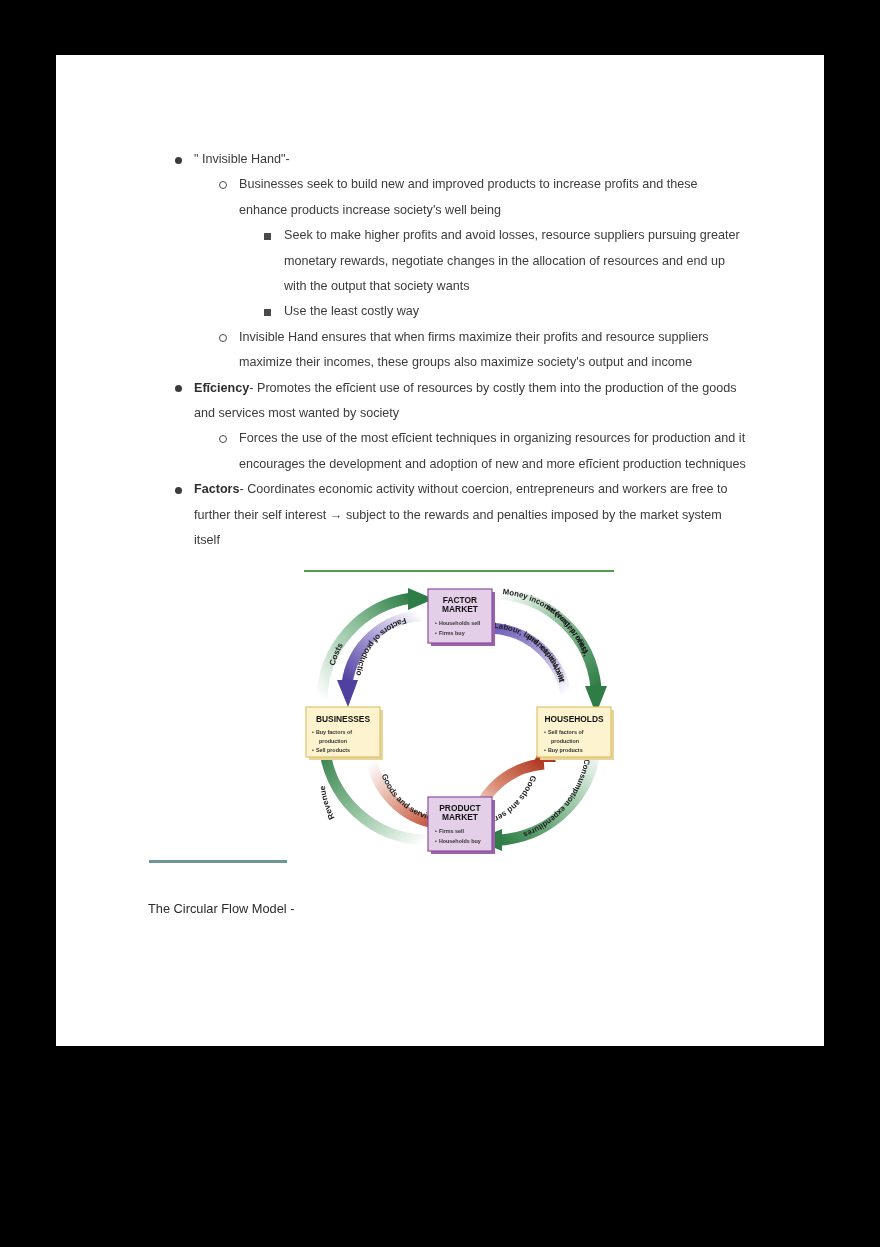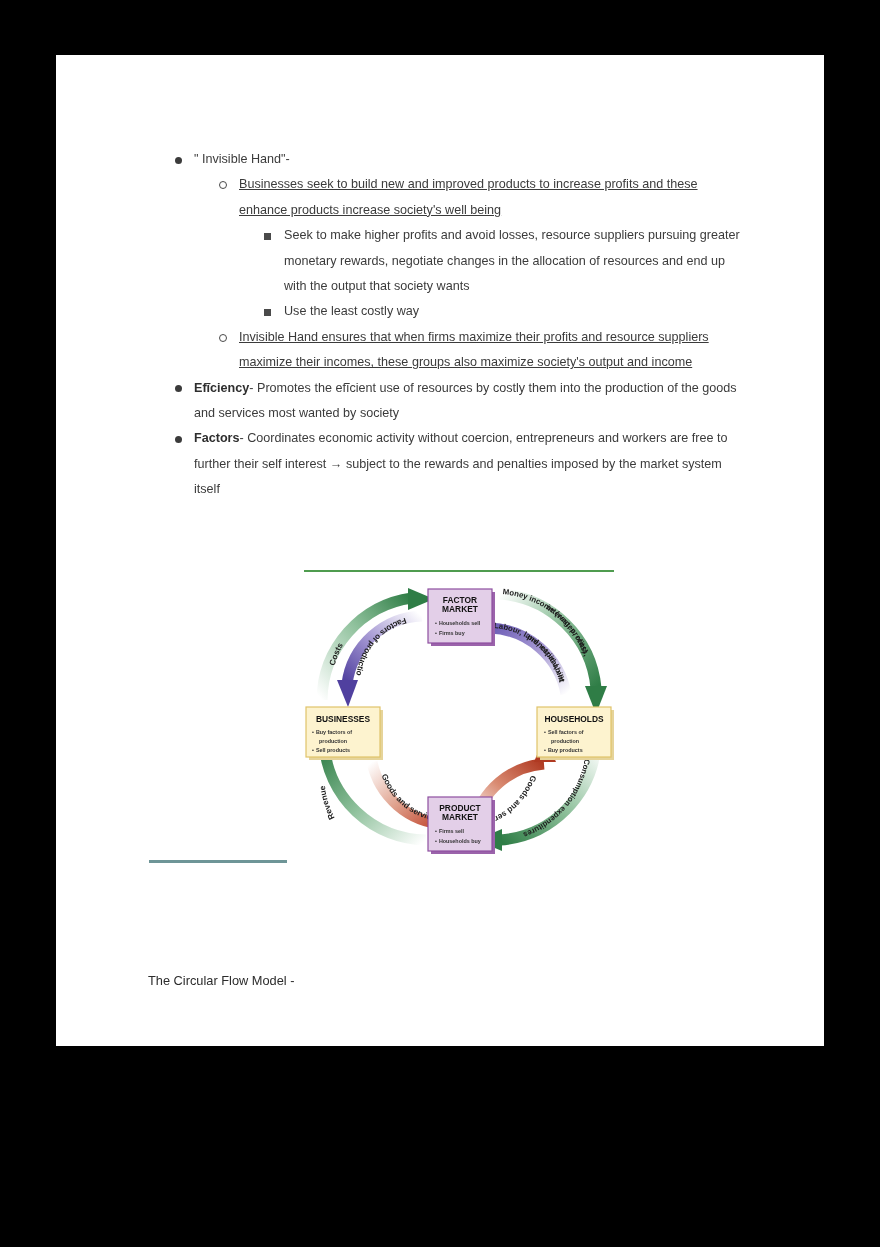--- a/index.html
+++ b/index.html
@@ -47,21 +47,21 @@
   }
   
   .lvl1 { padding-left: 25px; }
   .lvl1 > .bullet {
     left: 6px; top: 9.5px;
     width: 7px; height: 7px;
     border-radius: 50%;
     background: #3b3b3b;
   }
   
-  .lvl2 { padding-left: 70px; text-decoration: underline; }
+  .lvl2 { padding-left: 70px; }
   .lvl2 > .bullet {
     left: 50px; top: 9px;
     width: 6px; height: 6px;
     border-radius: 50%;
     border: 1.3px solid #4a4a4a;
     background: transparent;
   }
   
   .lvl3 { padding-left: 115px; }
   .lvl3 > .bullet {
@@ -89,21 +89,21 @@
     position: absolute;
     left: 93px;
     top: 805px;
     width: 138px;
     height: 2.5px;
     background: #6e9597;
   }
   #caption {
     position: absolute;
     left: 92px;
-    top: 918px;
+    top: 846px;
     font-size: 12.8px;
     color: #2b2b2b;
     white-space: nowrap;
   }
 </style>
 </head>
 <body>
 
 <div id="page">
 
@@ -132,20 +132,24 @@
     <div class="li lvl2">
       <span class="bullet"></span>
       <span class="txt">Invisible Hand ensures that when firms maximize their profits and resource suppliers maximize their incomes, these groups also maximize society's output and income</span>
     </div>
 
     <div class="li lvl1">
       <span class="bullet"></span>
       <span class="txt"><span class="bold">Efĩciency</span><span>- Promotes the efĩcient use of resources by costly them into the production of the goods and services most wanted by society</span></span>
     </div>
 
+    <div class="li lvl2">
+      <span class="bullet"></span>
+      <span class="txt"> Forces the use of the most efĩcient techniques in organizing resources for production and it encourages the development and adoption of new and more efĩcient production techniques</span>
+    </div>
 
 
     <div class="li lvl1">
       <span class="bullet"></span>
       <span class="txt"><span class="bold">Factors</span><span>- Coordinates economic activity without coercion, entrepreneurs and workers are free to further their self interest → subject to the rewards and penalties imposed by the market system itself</span></span>
     </div>
 
   </div>
 
   <div id="figure">

